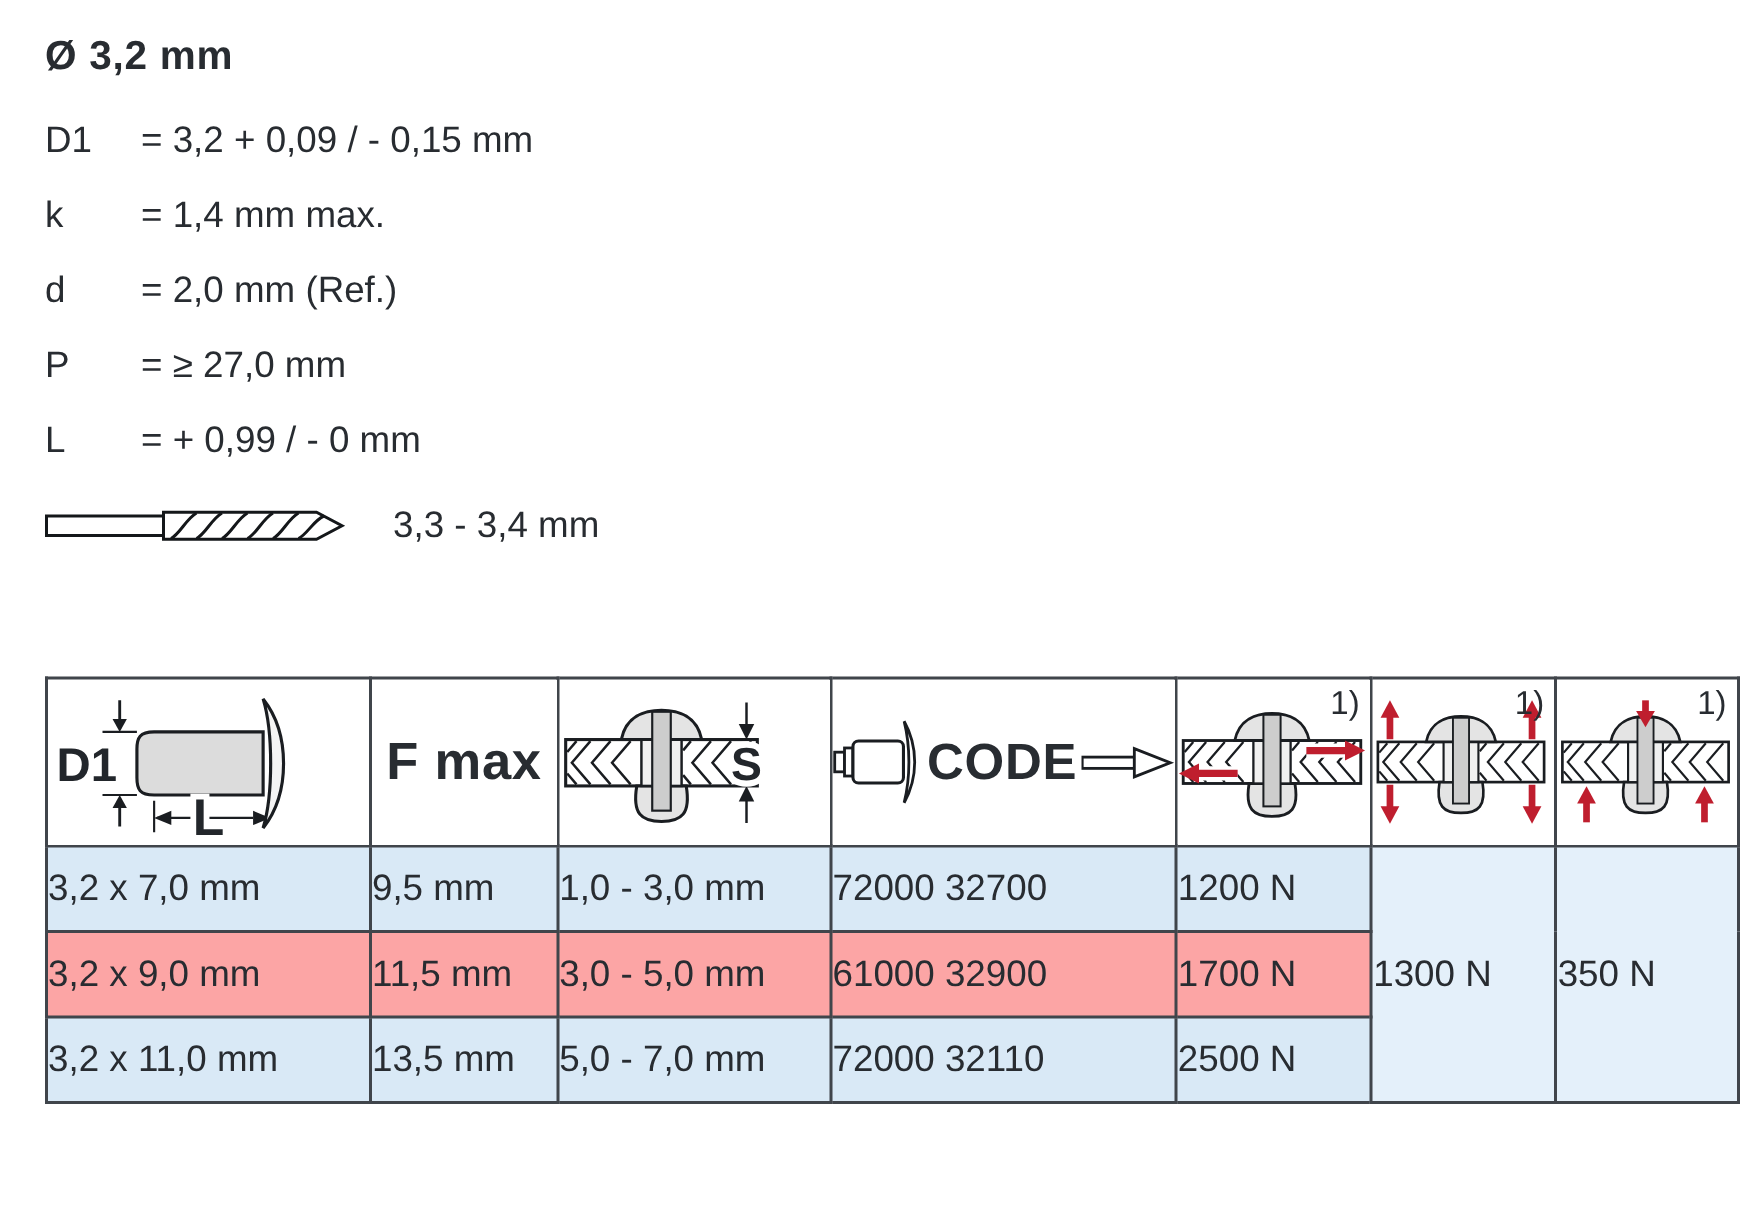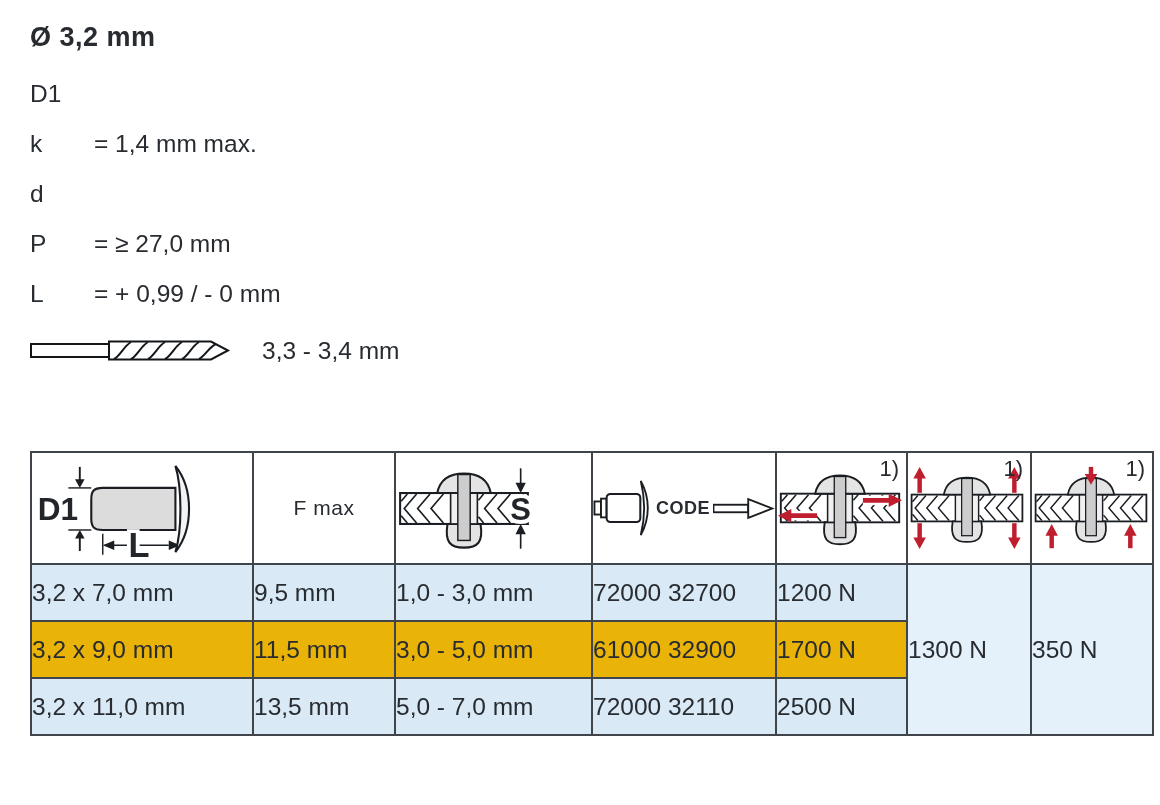--- a/index.html
+++ b/index.html
@@ -16,26 +16,26 @@
   .specs{margin-top:16px;}
   .spec-row{display:flex;align-items:center;height:50px;font-size:24.5px;}
   .spec-label{width:64px;flex:none;}
   .drill-row{margin-top:8px;display:flex;align-items:flex-end;gap:28px;height:38px;}
   .drill-label{font-size:24.5px;}
   table.spec-table{border-collapse:collapse;table-layout:fixed;margin-top:86px;}
   .spec-table th,.spec-table td{border:2px solid var(--border);padding:0;}
   .spec-table thead th{height:110px;background:#fff;position:relative;text-align:center;vertical-align:middle;font-weight:700;}
   .spec-table tbody td{height:55px;text-align:left;vertical-align:middle;font-size:24.5px;font-weight:400;}
   tr.row-blue td{background:var(--row-blue);}
-  tr.row-white td{background:#eab308;margin-left:48px;}
+  tr.row-white td{background:#fca5a5;margin-left:48px;}
   td.merged{background:var(--merged-blue) !important;}
-  .fmax-label{font-size:21px;font-weight:400;letter-spacing:.5px;}
+  .fmax-label{font-size:35px;font-weight:700;letter-spacing:.5px;}
   .note{position:absolute;top:3px;right:7px;font-size:22px;font-weight:400;}
   .code-head{display:flex;align-items:center;justify-content:center;gap:3px;}
-  .code-label{font-size:18px;font-weight:700;letter-spacing:.5px;}
+  .code-label{font-size:34px;font-weight:700;letter-spacing:.5px;}
   svg{display:block;}
   .svgtext{paint-order:stroke;stroke:#ffffff;stroke-width:8px;fill:#22262b;font-family:"Liberation Sans",sans-serif;}
   .ar-s{stroke:var(--arrow-red);}
   .ar-f{fill:var(--arrow-red);}
   .halo{stroke:#ffffff;}
   .hidden-defs{position:absolute;width:0;height:0;overflow:hidden;}
 </style>
 </head>
 <body>
 
@@ -63,27 +63,29 @@
   </defs>
 </svg>
 
 <div class="page">
 
   <h1 class="title">Ø 3,2 mm</h1>
 
   <div class="specs">
     <div class="spec-row">
       <span class="spec-label">D1</span>
+      <span class="spec-value">= 3,2 + 0,09 / - 0,15 mm</span>
     </div>
     <div class="spec-row">
       <span class="spec-label">k</span>
       <span class="spec-value">= 1,4 mm max.</span>
     </div>
     <div class="spec-row">
       <span class="spec-label">d</span>
+      <span class="spec-value">= 2,0 mm (Ref.)</span>
     </div>
     <div class="spec-row">
       <span class="spec-label">P</span>
       <span class="spec-value">= ≥ 27,0 mm</span>
     </div>
     <div class="spec-row">
       <span class="spec-label">L</span>
       <span class="spec-value">= + 0,99 / - 0 mm</span>
     </div>
   </div>

